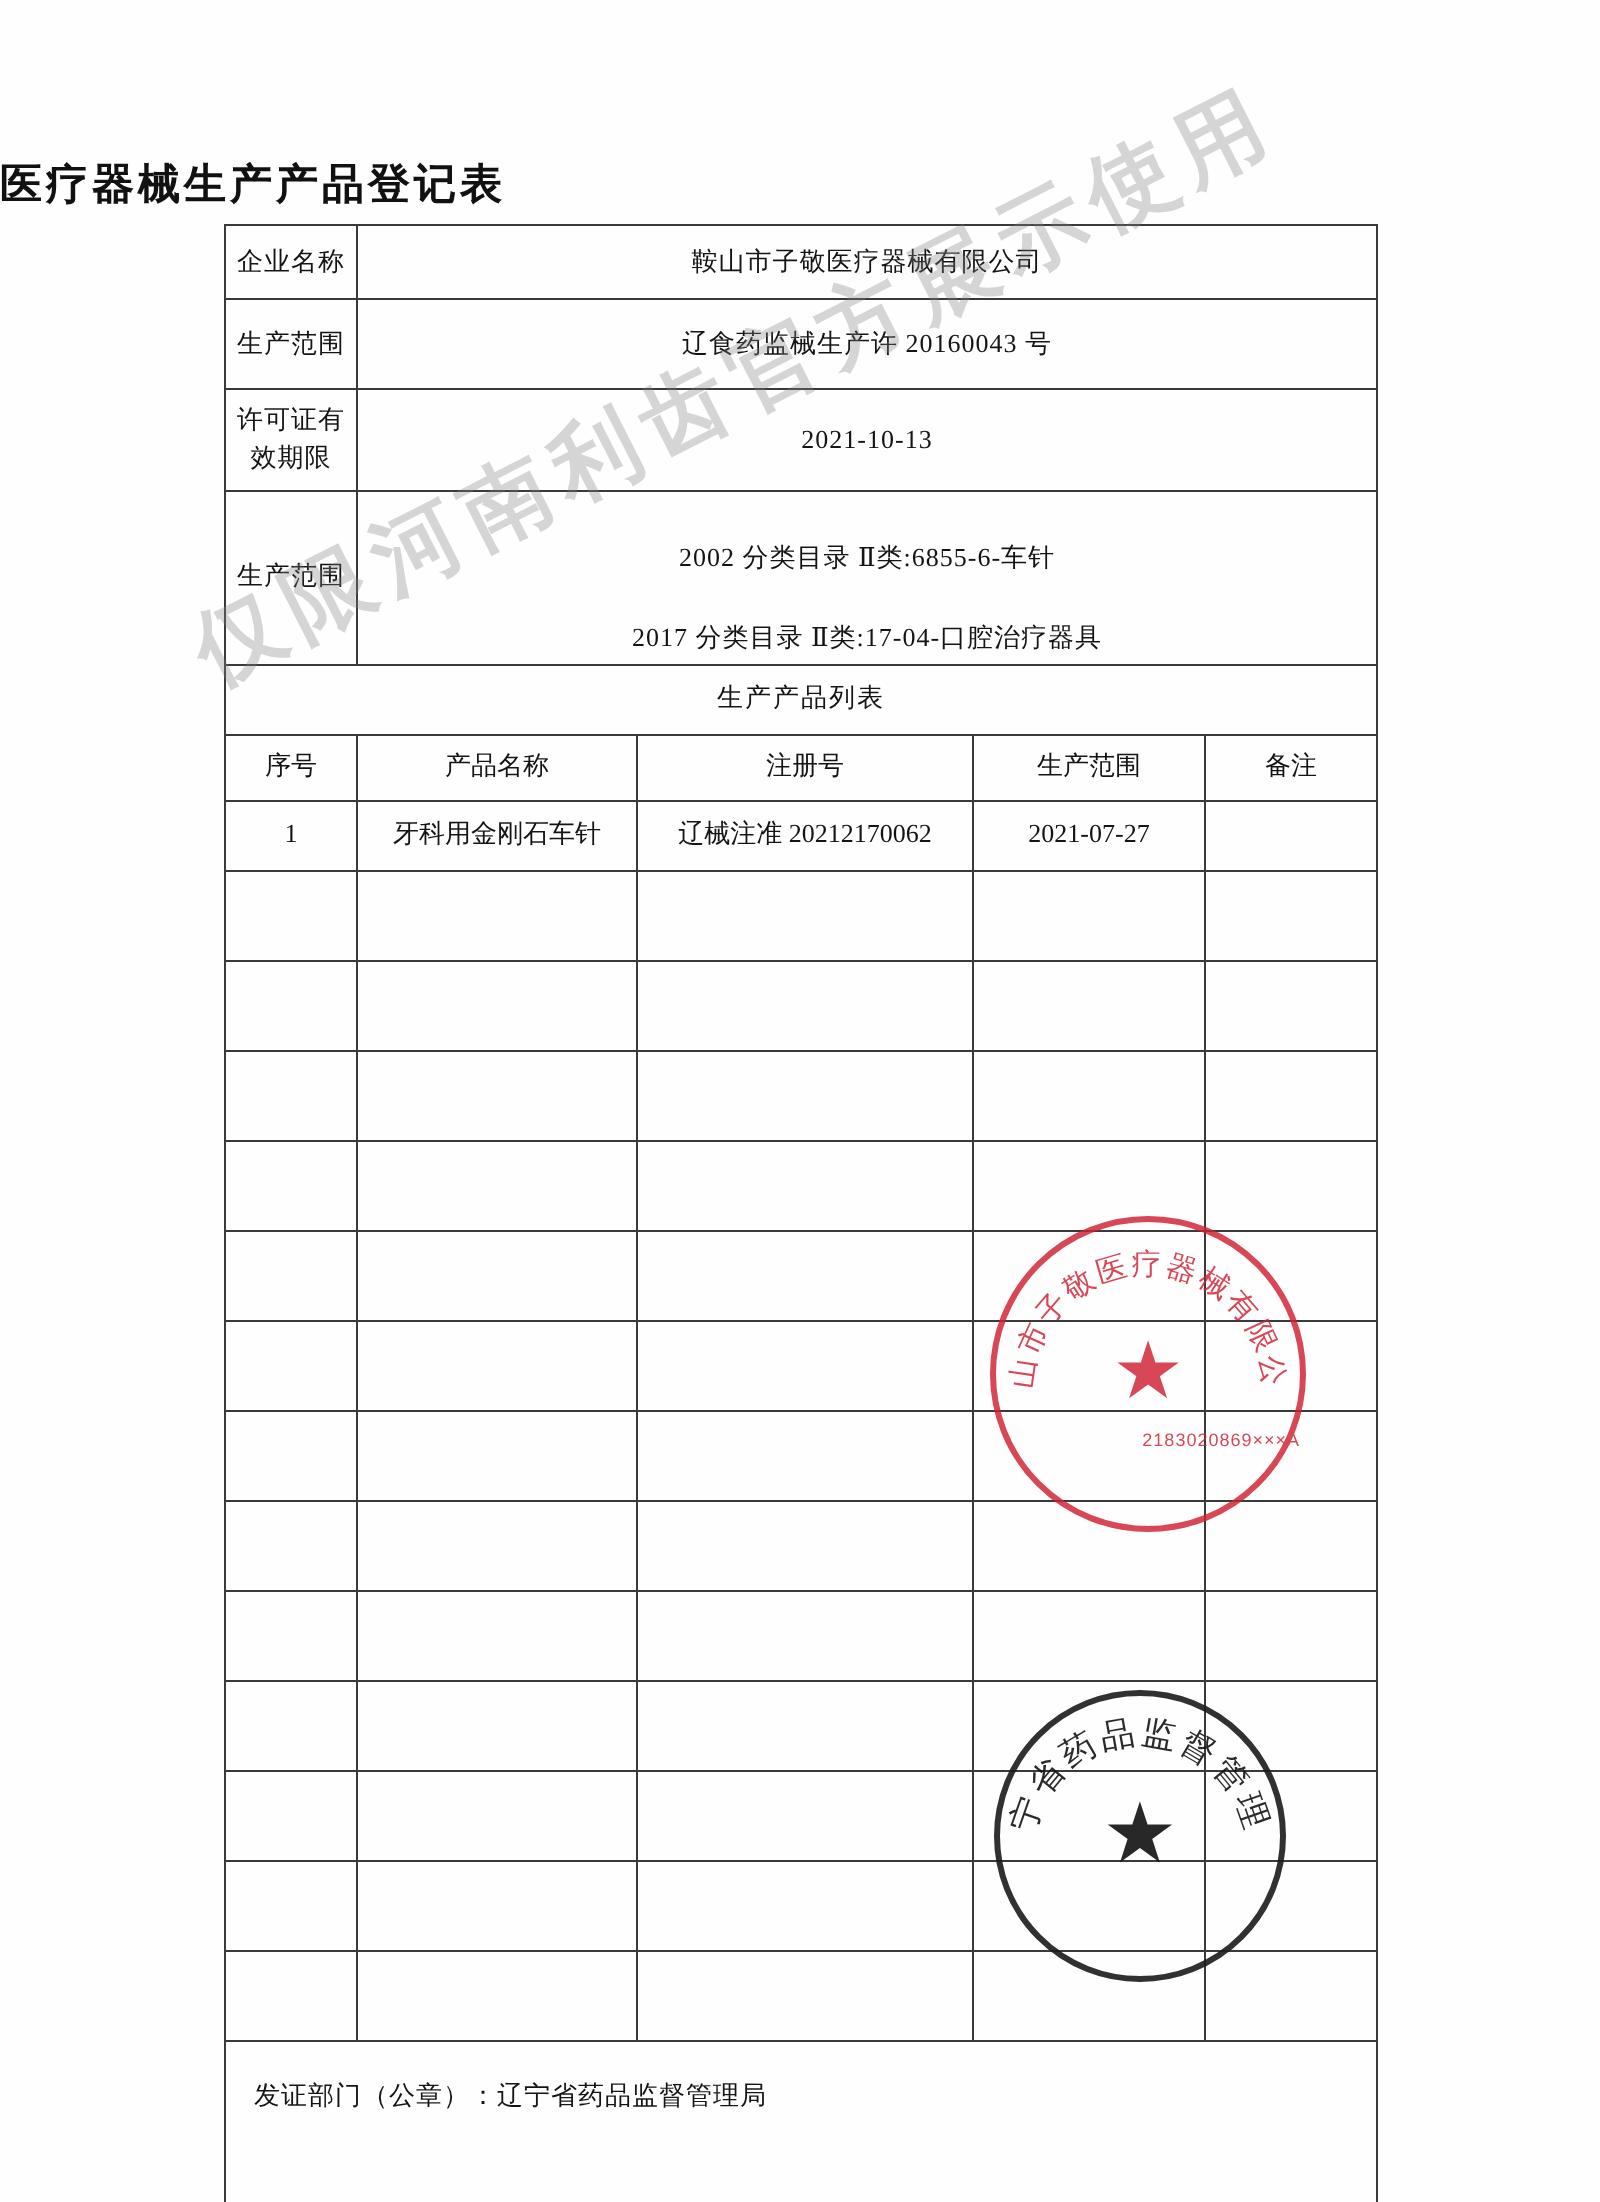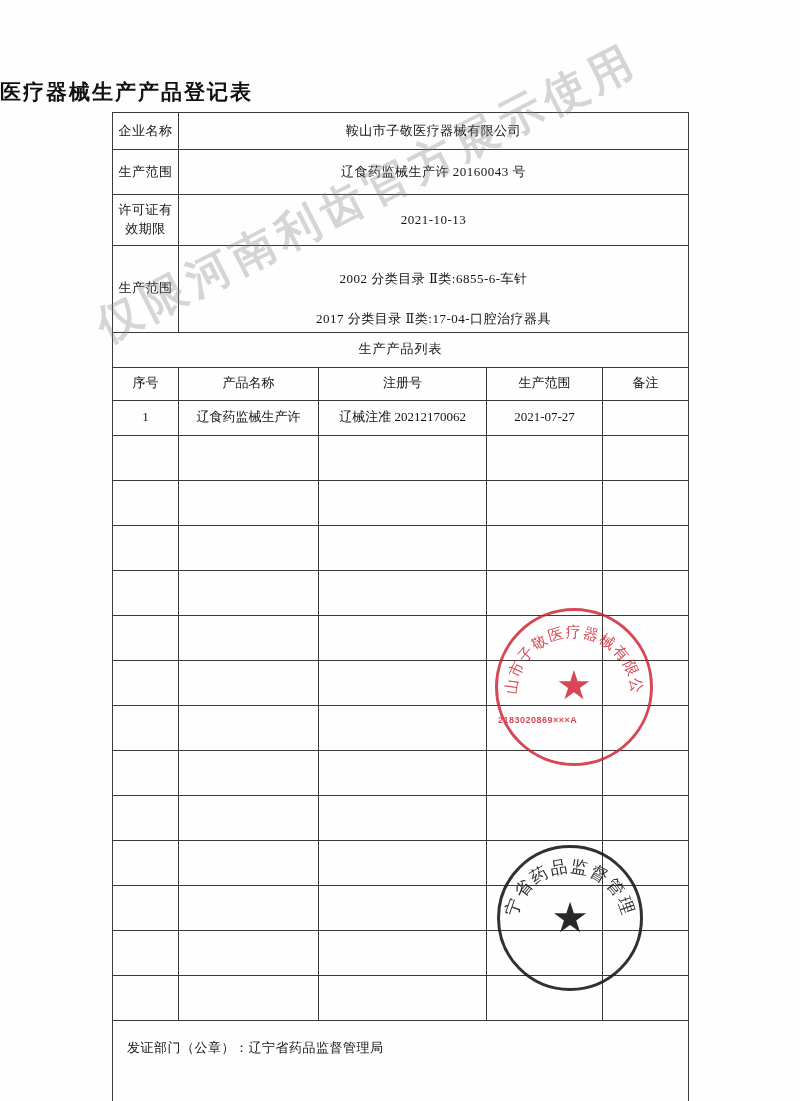--- a/index.html
+++ b/index.html
@@ -143,26 +143,25 @@
     transform: translate(-50%, -52%);
     font-size: 40px;
     color: #cf2030;
     line-height: 1;
   }
   .stamp-company .code {
     position: absolute;
     left: 0;
     top: 104px;
     width: 152px;
-    text-align: left;
+    text-align: right;
     font-size: 9px;
     color: #cf2030;
     letter-spacing: 0.5px;
     font-family: "Liberation Sans", sans-serif;
-    font-weight: bold;
   }
 
   
   .stamp-authority {
     position: absolute;
     left: 497px;
     top: 845px;
     width: 140px;
     height: 140px;
     border: 3px solid #1b1b1b;
@@ -231,21 +230,21 @@
       <tr class="hdr">
         <td>序号</td>
         <td>产品名称</td>
         <td>注册号</td>
         <td>生产范围</td>
         <td>备注</td>
       </tr>
 
       <tr class="prow">
         <td>1</td>
-        <td>辽食药监械生产许</td>
+        <td>牙科用金刚石车针</td>
         <td>辽械注准 20212170062</td>
         <td>2021-07-27</td>
         <td></td>
       </tr>
 
       <tr class="erow">
             <td></td>
             <td></td>
             <td></td>
             <td></td>

